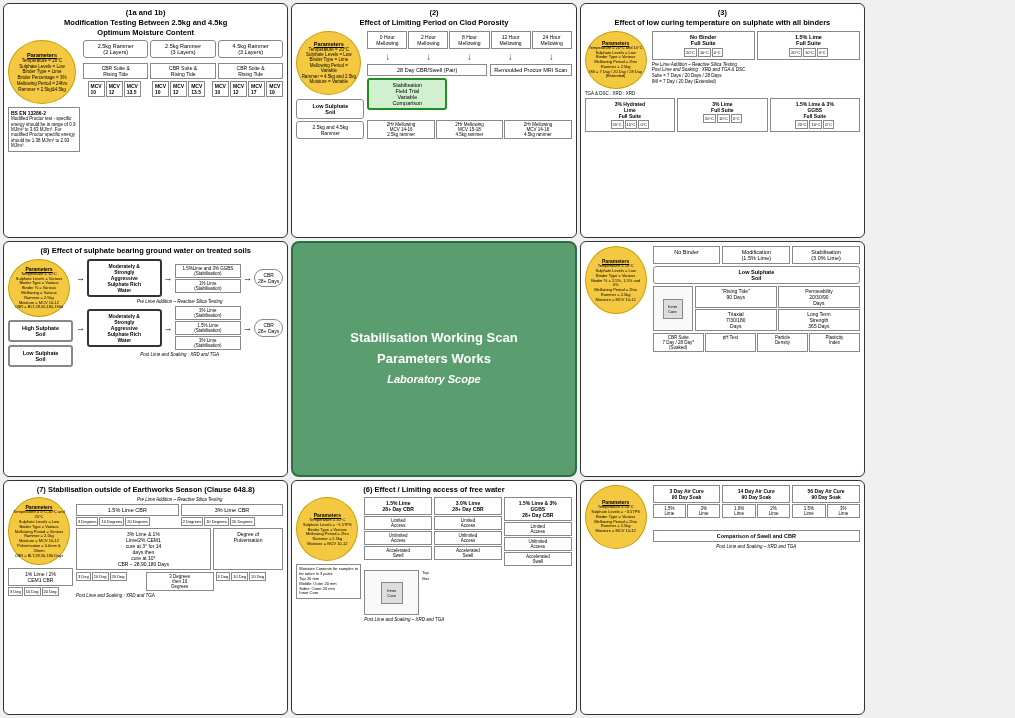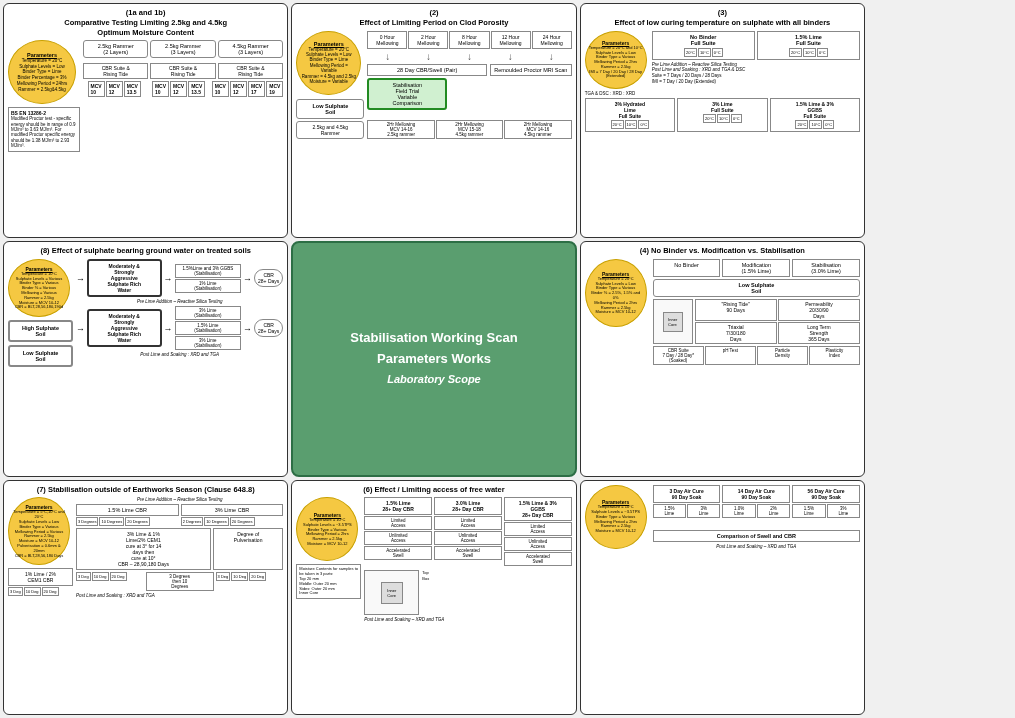--- a/index.html
+++ b/index.html
@@ -95,21 +95,21 @@
     }
   </style>
 </head>
 <body>
 
 <div class="grid">
 
   <div class="panel">
     <div class="panel-title">
       <span>(1a and 1b)</span><br>
-      <span>Comparative Testing Limiting 2.5kg and 4.5kg</span><br>
+      <span>Modification Testing Between 2.5kg and 4.5kg</span><br>
       <span>Optimum Moisture Content</span>
     </div>
     <div style="display:flex; gap:3px; height: calc(100% - 28px);">
 
       <div style="width:72px; flex-shrink:0; position:relative;">
         <div class="oval-params" style="width:68px;height:64px;font-size:5px;padding:4px;">
           <div style="font-weight:bold;font-size:5.5px;text-decoration:underline;">Parameters</div>
           <div style="font-size:4.5px;line-height:1.3;text-align:center;">
             Temperature = 20°C<br>Sulphate Levels = Low<br>Binder Type = Lime<br>Binder Percentage = 3%<br>Mellowing Period = 24hrs<br>Rammer = 2.5kg&amp;4.5kg
           </div>
@@ -347,24 +347,20 @@
 
   <div class="panel panel-center">
     <div class="panel-center-text">
       <span>Stabilisation Working Scan</span><br>
       <span>Parameters Works</span><br>
       <span class="panel-center-italic">Laboratory Scope</span>
     </div>
   </div>
 
   <div class="panel">
-    <div class="panel-title">
-      <span>(4)</span>
-      <span>No Binder vs. Modification vs. Stabilisation</span>
-    </div>
     <div style="display:flex;gap:3px;height:calc(100%-18px);">
 
       <div style="width:65px;flex-shrink:0;">
         <div class="oval-params" style="width:62px;height:68px;font-size:4.2px;padding:3px;">
           <div style="font-weight:bold;font-size:5px;text-decoration:underline;">Parameters</div>
           <div style="font-size:4px;line-height:1.2;text-align:center;">
             Temperature = 20°C<br>Sulphate Levels = Low<br>Binder Type = Various<br>Binder % = 2.5%, 1.5% and 0%<br>Mellowing Period = 2hrs<br>Rammer = 2.5kg<br>Moisture = MCV 10-12
           </div>
         </div>
       </div>

